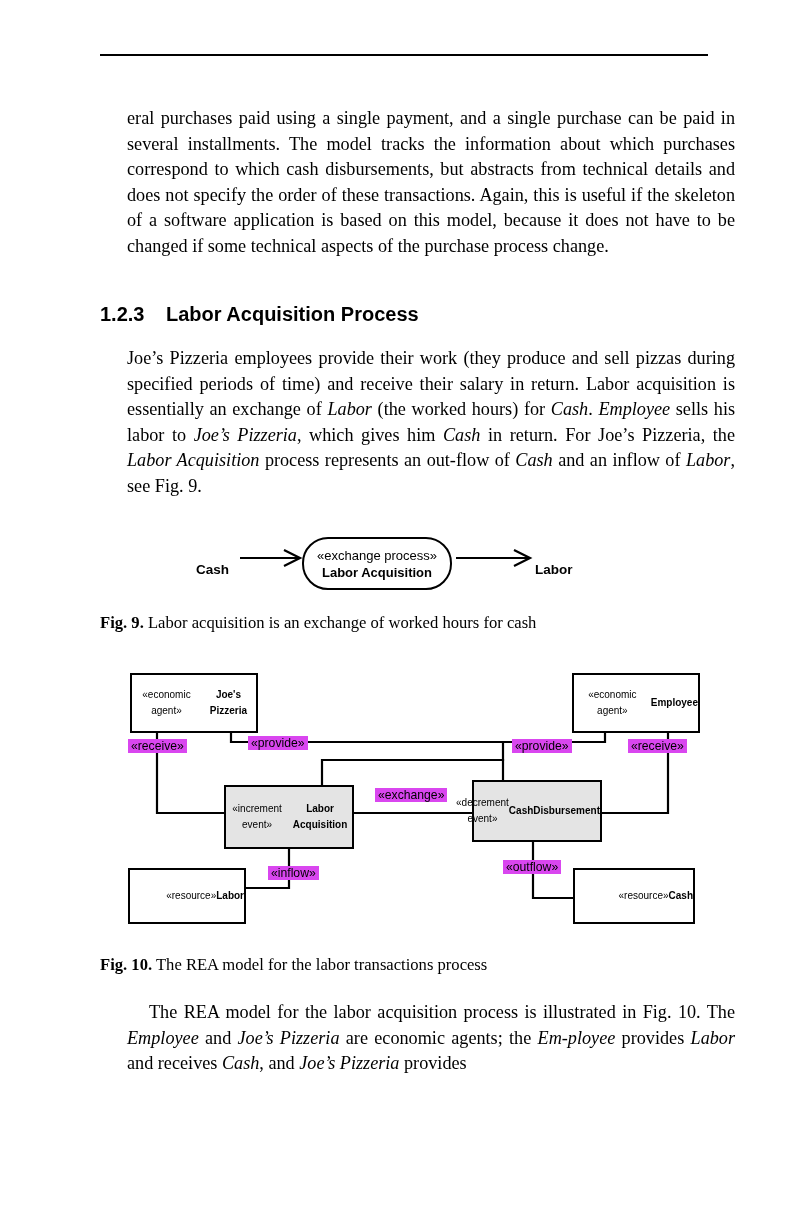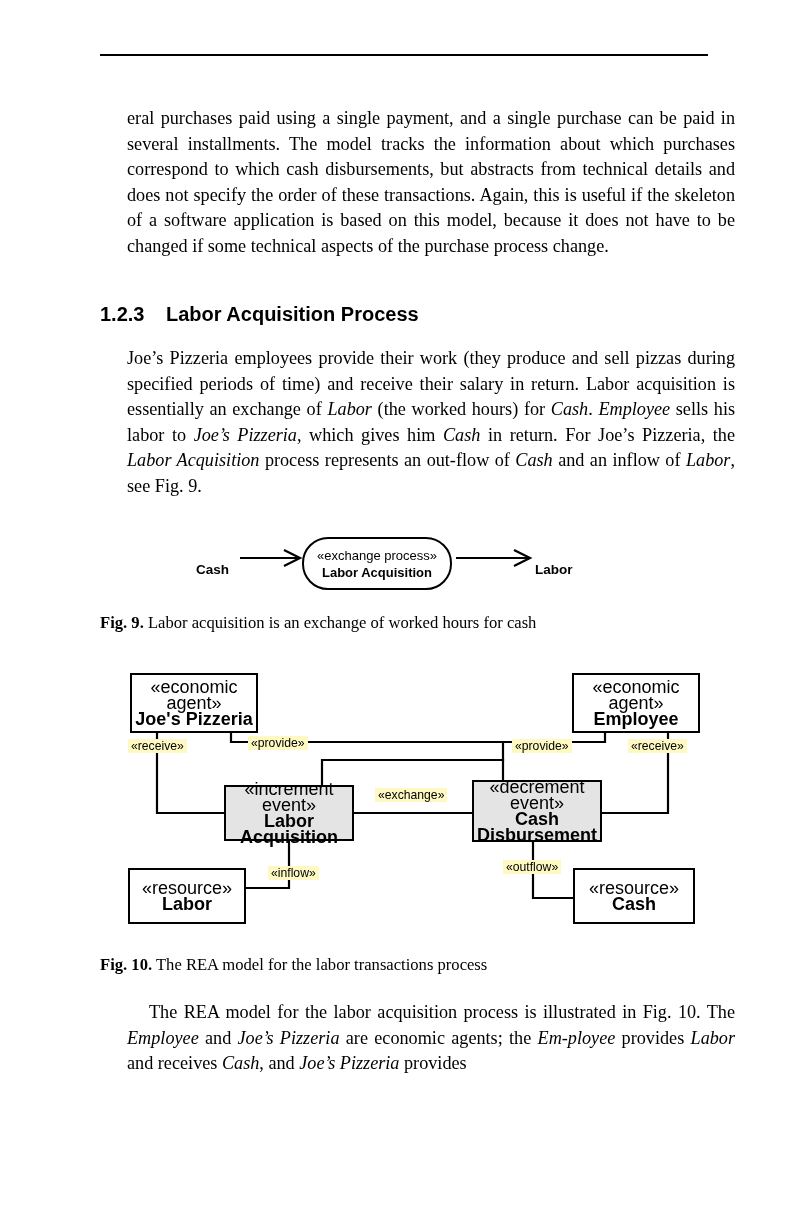--- a/index.html
+++ b/index.html
@@ -143,45 +143,45 @@
     position: absolute;
     left: 0; top: 0;
     width: 608px; height: 280px;
   }
   .node {
     position: absolute;
     box-sizing: border-box;
     border: 2.2px solid #000;
     background: #ffffff;
     display: flex;
-    flex-direction: column;
+    flex-direction: row;
     align-items: center;
-    justify-content: center;
-    font-family: "Liberation Sans", sans-serif;
-    font-size: 18px;
+    justify-content: flex-end;
+    font-family: "Liberation Sans", sans-serif;
+    font-size: 10px;
     line-height: 16px;
     text-align: center;
     z-index: 2;
   }
   .node .stereo { font-weight: normal; }
   .node .name   { font-weight: bold; }
   .node.event   { background: #e4e4e4; }
 
   #node-joes      { left: 30px;  top: 13px;  width: 128px; height: 60px; }
   #node-employee  { left: 472px; top: 13px;  width: 128px; height: 60px; }
-  #node-labor-acq { left: 124px; top: 125px; width: 130px; height: 56px; }
+  #node-labor-acq { left: 124px; top: 125px; width: 130px; height: 64px; }
   #node-cash-disb { left: 372px; top: 120px; width: 130px; height: 62px; }
   #node-res-labor { left: 28px;  top: 208px; width: 118px; height: 56px; }
   #node-res-cash  { left: 473px; top: 208px; width: 122px; height: 56px; }
 
   .edge-label {
     position: absolute;
     font-family: "Liberation Sans", sans-serif;
     font-size: 12.2px;
-    background: #fef9c3;
+    background: #d946ef;
     padding: 0 3px;
     white-space: nowrap;
     z-index: 3;
   }
   #lbl-receive-left  { left: 28px;  top: 79px; }
   #lbl-provide-left  { left: 148px; top: 76px; }
   #lbl-provide-right { left: 412px; top: 79px; }
   #lbl-receive-right { left: 528px; top: 79px; }
   #lbl-exchange      { left: 275px; top: 128px; }
   #lbl-inflow        { left: 168px; top: 206px; }

